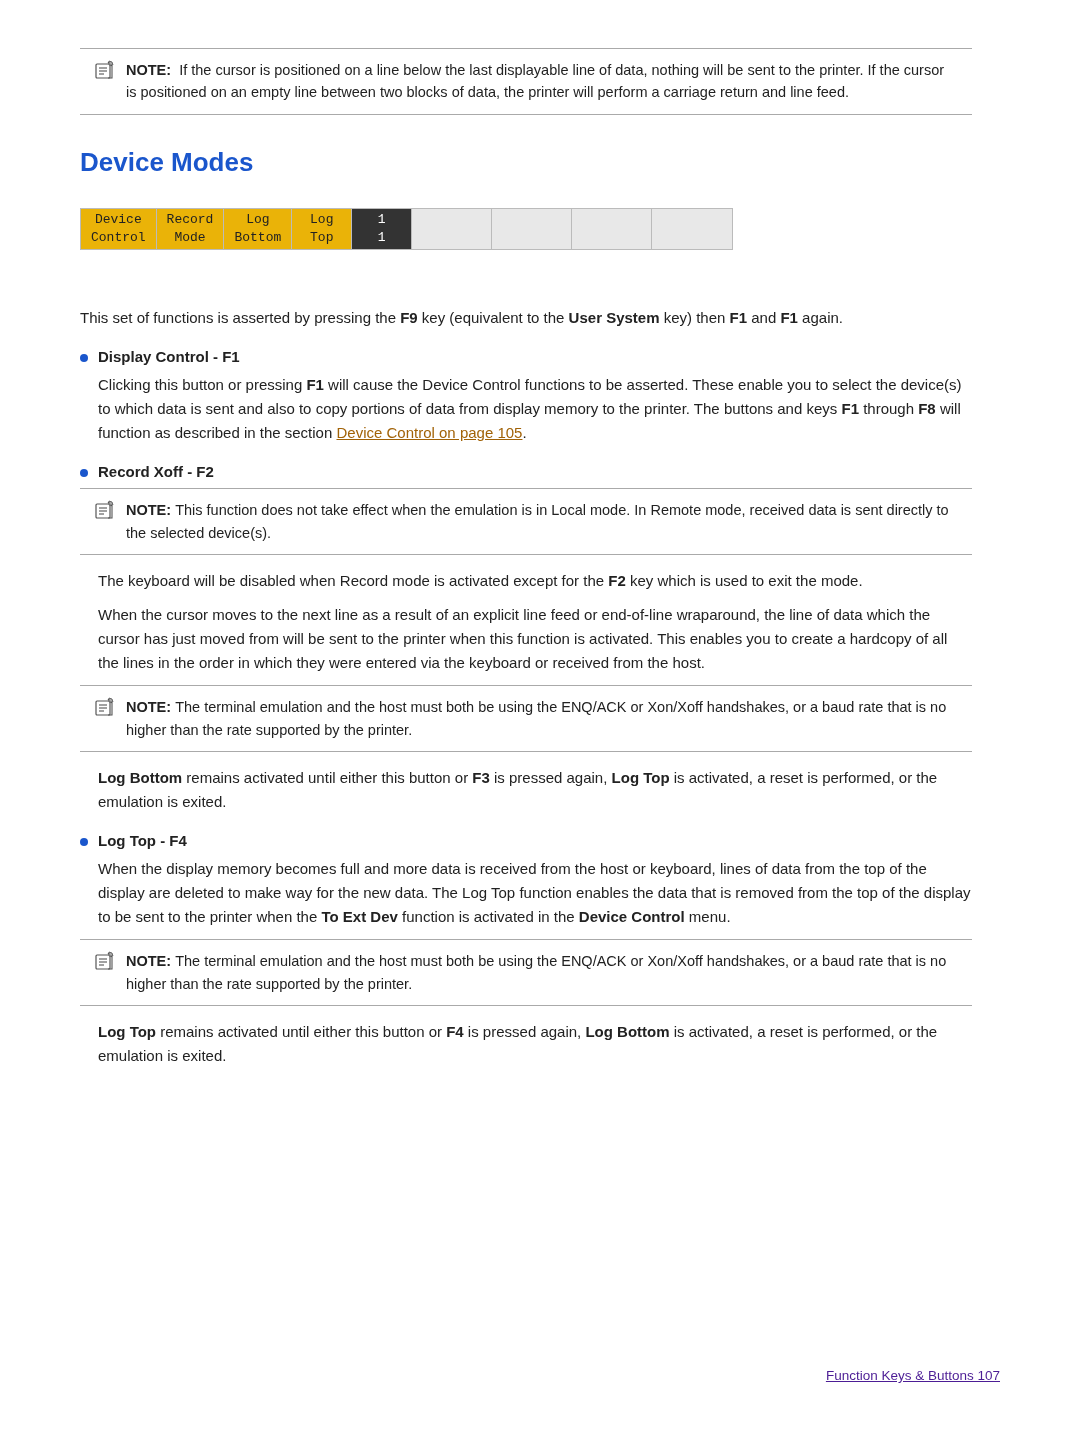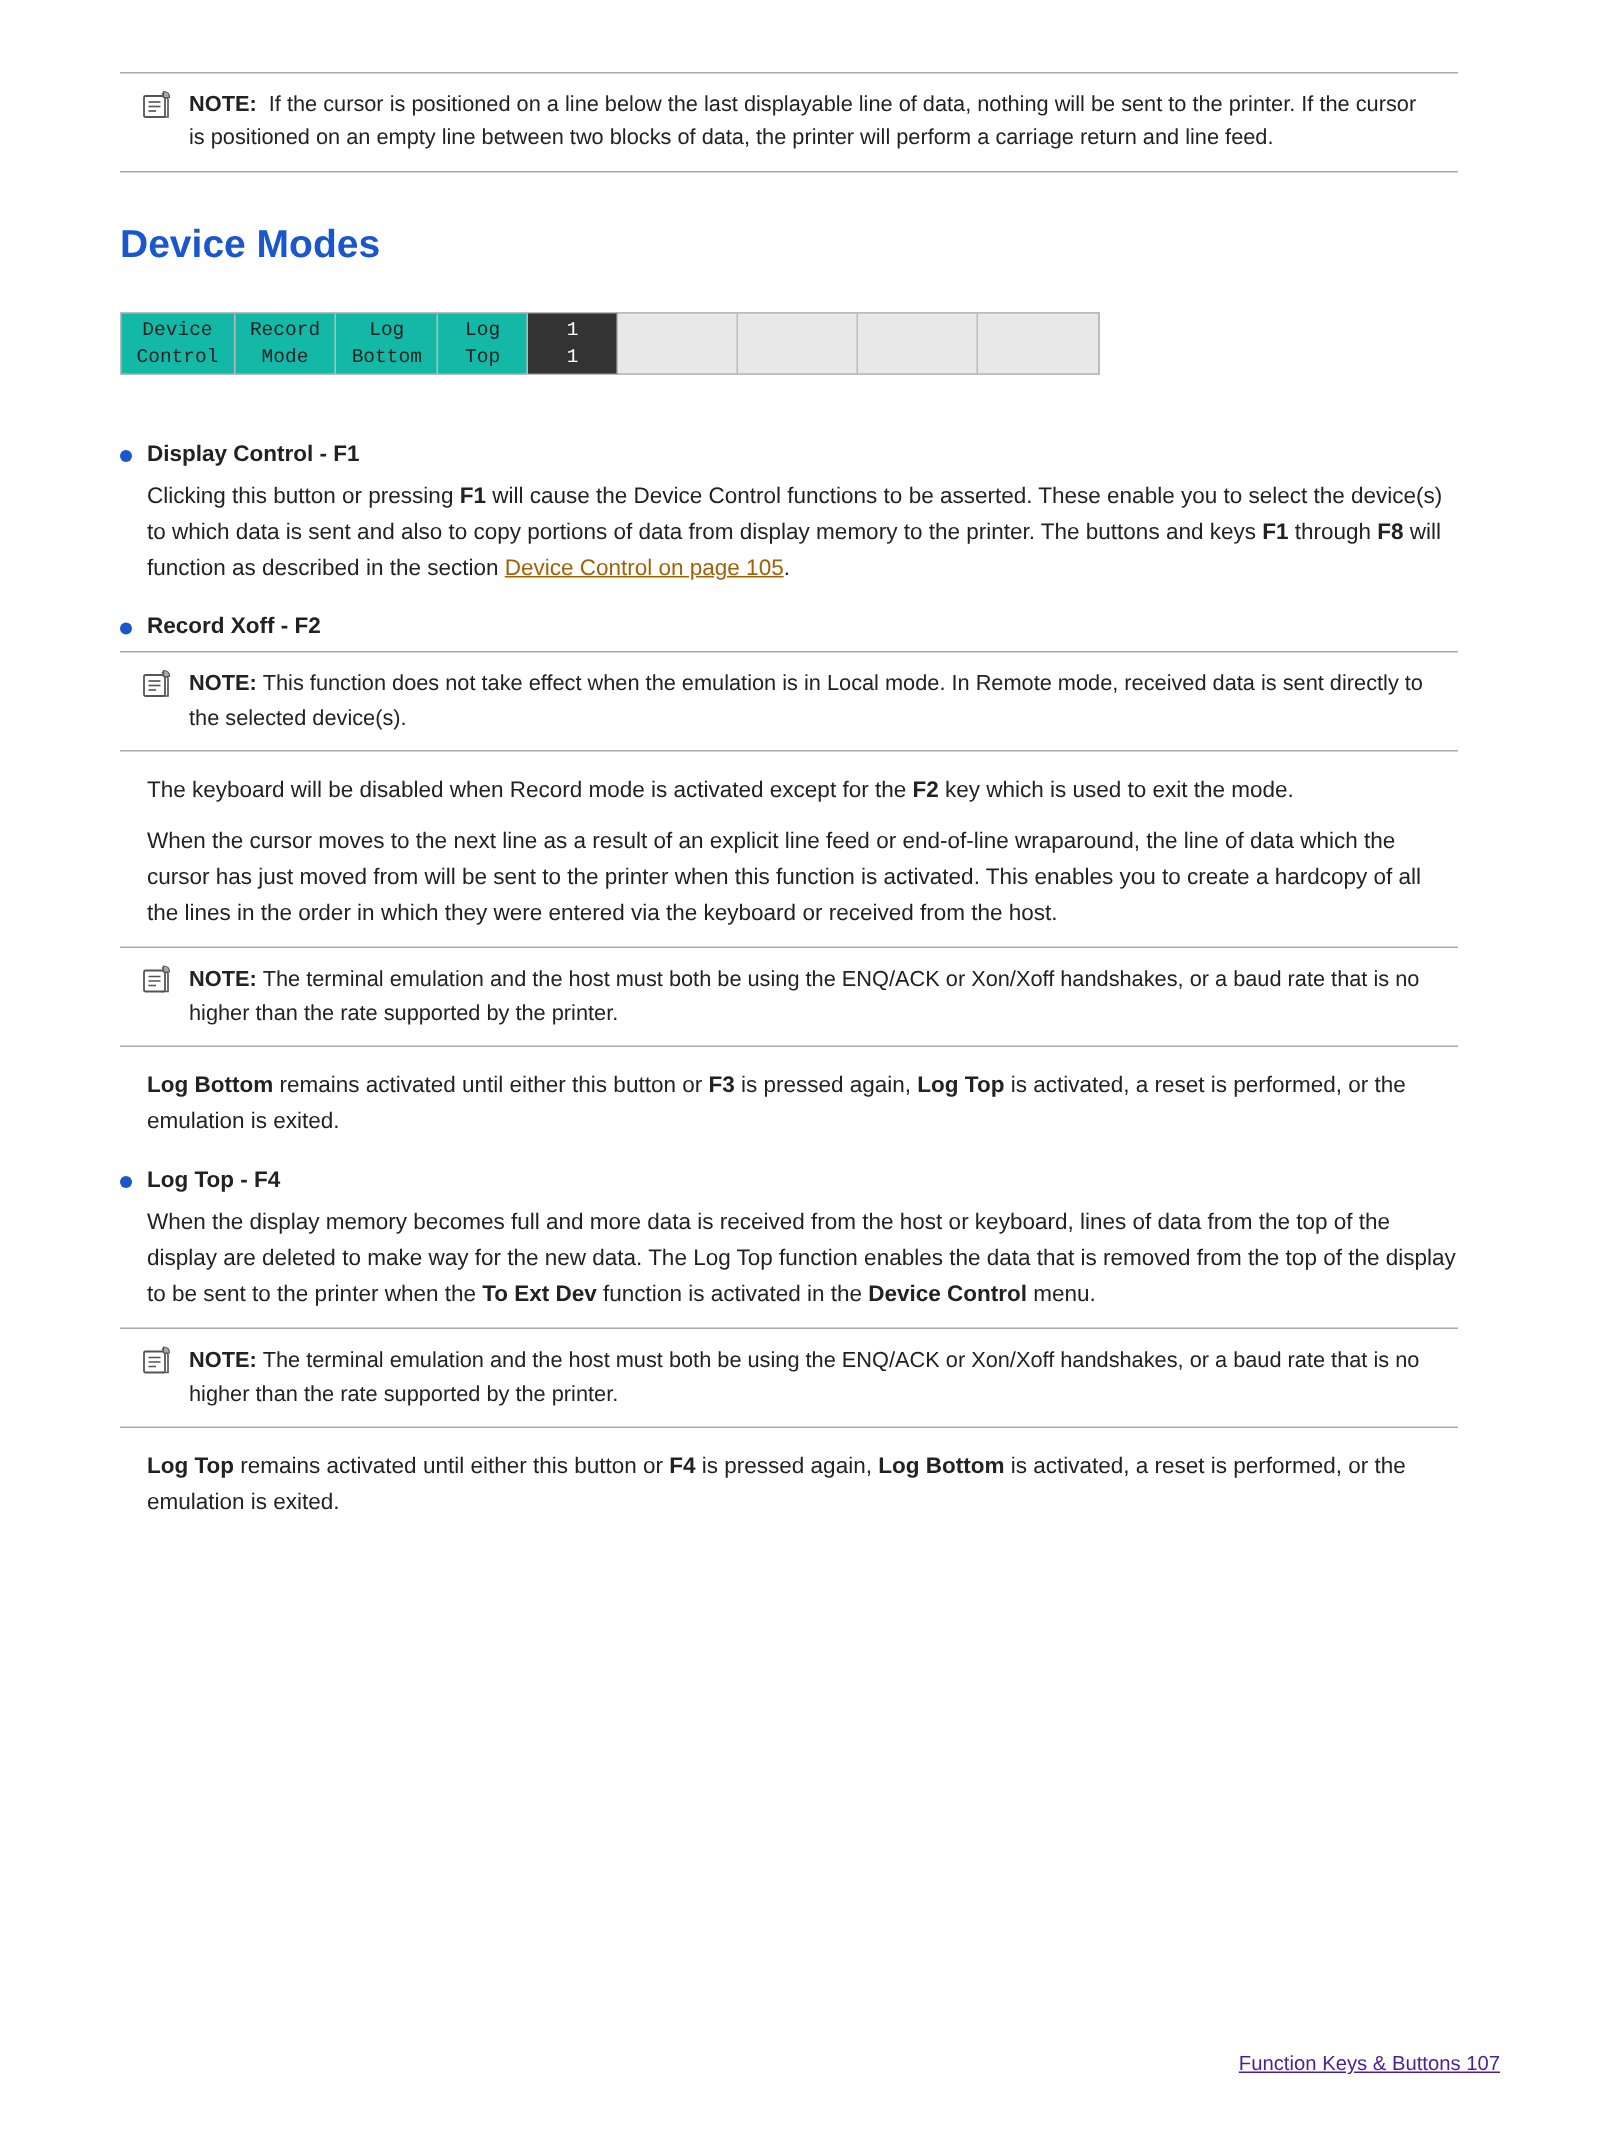--- a/index.html
+++ b/index.html
@@ -46,24 +46,24 @@
     
     .section-heading {
       color: #1a56cc;
       font-size: 26px;
       font-weight: bold;
       margin-bottom: 22px;
     }
 
     
     .device-toolbar {
-      background: #14b8a6;
+      background: #eab308;
       border: 1px solid #bbb;
       display: inline-flex;
-      margin-bottom: 16px;
+      margin-bottom: 28px;
       margin-top: 8px;
     }
     .toolbar-cell {
       border-right: 1px solid #bbb;
       padding: 2px 10px;
       font-family: 'Courier New', Courier, monospace;
       font-size: 13px;
       color: #222;
       line-height: 1.4;
       min-width: 60px;
@@ -168,20 +168,23 @@
       <div class="toolbar-cell">Log<br>Bottom</div>
       <div class="toolbar-cell">Log<br>Top</div>
       <div class="toolbar-cell highlighted">1<br>1</div>
       <div class="toolbar-cell empty-cell">&nbsp;<br>&nbsp;</div>
       <div class="toolbar-cell empty-cell">&nbsp;<br>&nbsp;</div>
       <div class="toolbar-cell empty-cell">&nbsp;<br>&nbsp;</div>
       <div class="toolbar-cell empty-cell">&nbsp;<br>&nbsp;</div>
     </div>
   </div>
 
+  <p class="body-text">
+    This set of functions is asserted by pressing the <strong>F9</strong> key (equivalent to the <strong>User System</strong> key) then <strong>F1</strong> and <strong>F1</strong> again.
+  </p>
 
   <div class="bullet-section">
     <div class="bullet-header">
       <span class="bullet-dot"></span>
       <span class="bullet-title">Display Control - F1</span>
     </div>
     <div class="bullet-content">
       <p class="body-text">
         Clicking this button or pressing <strong>F1</strong> will cause the Device Control functions to be asserted. These enable you to select the device(s) to which data is sent and also to copy portions of data from display memory to the printer. The buttons and keys <strong>F1</strong> through <strong>F8</strong> will function as described in the section <a href="#">Device Control on page 105</a>.
       </p>

